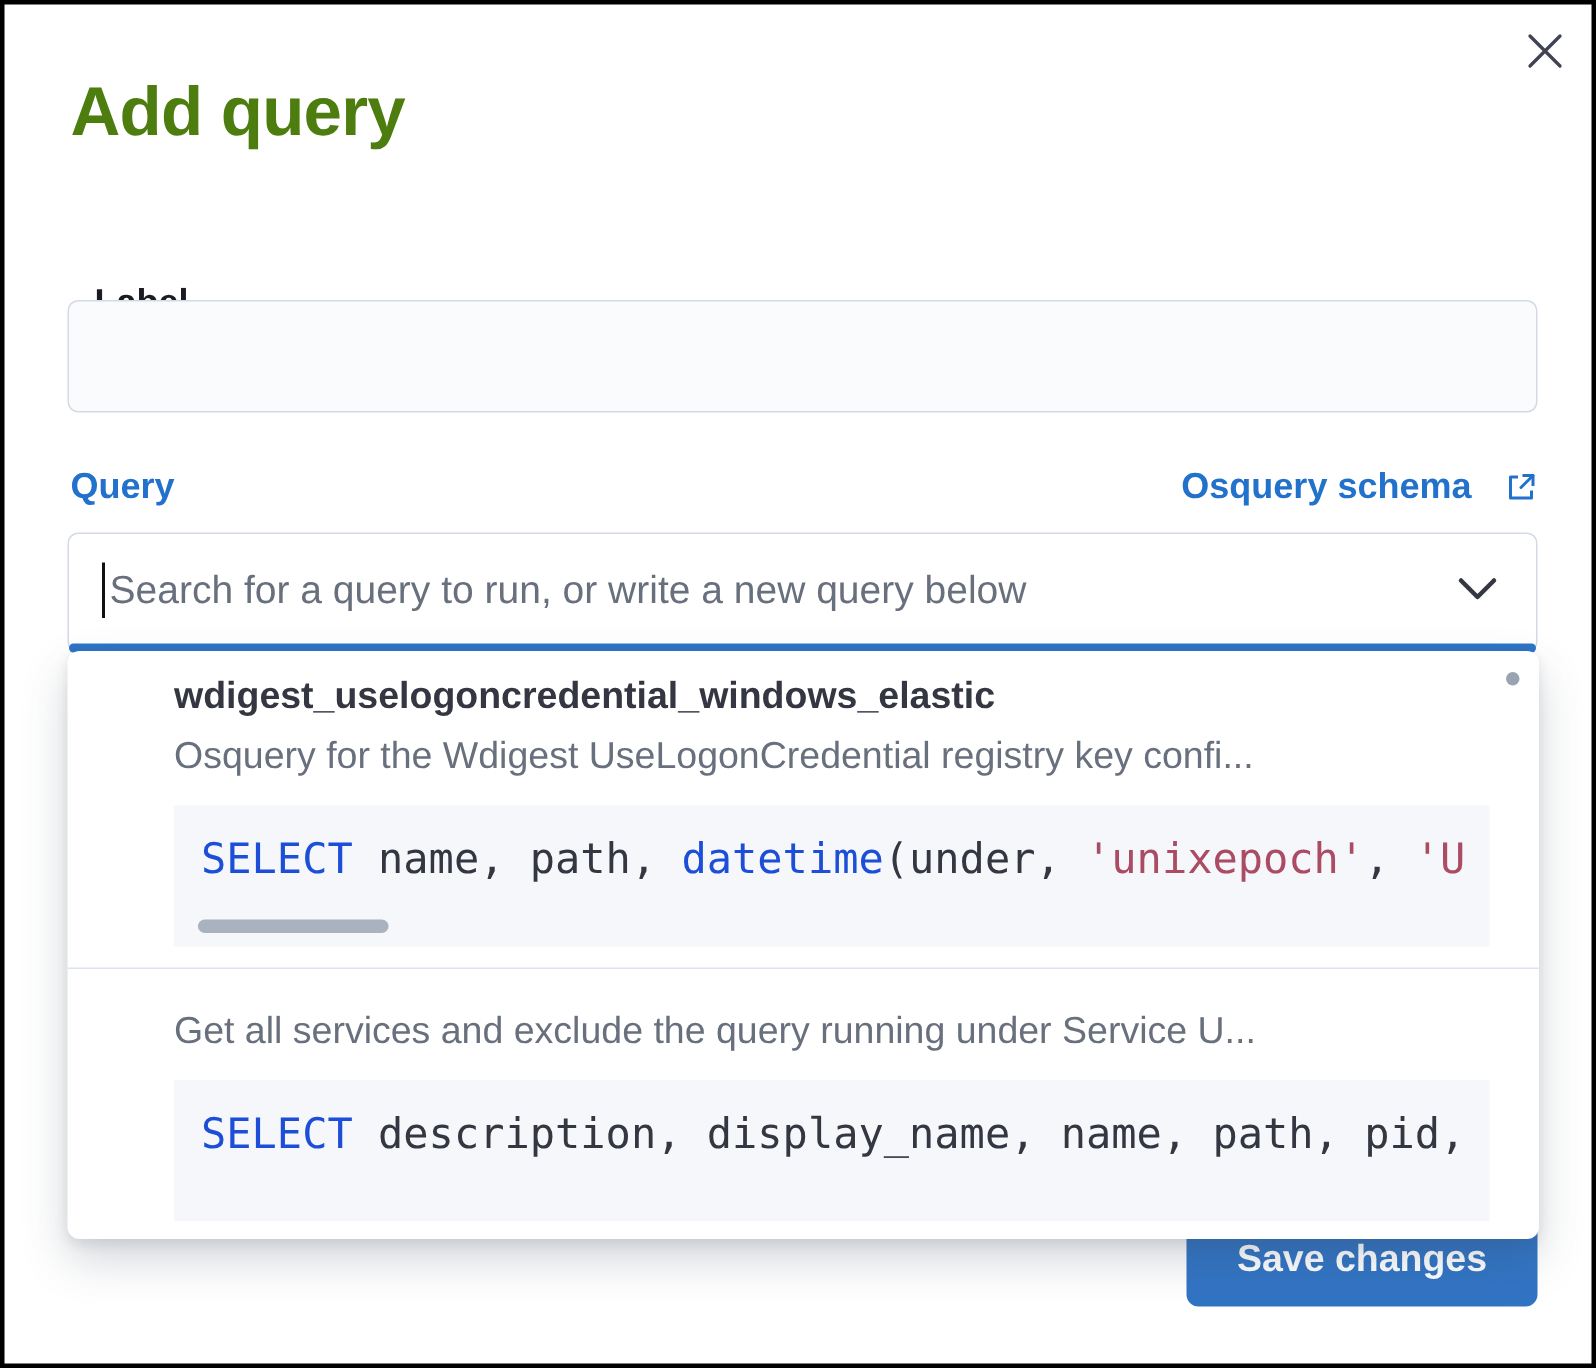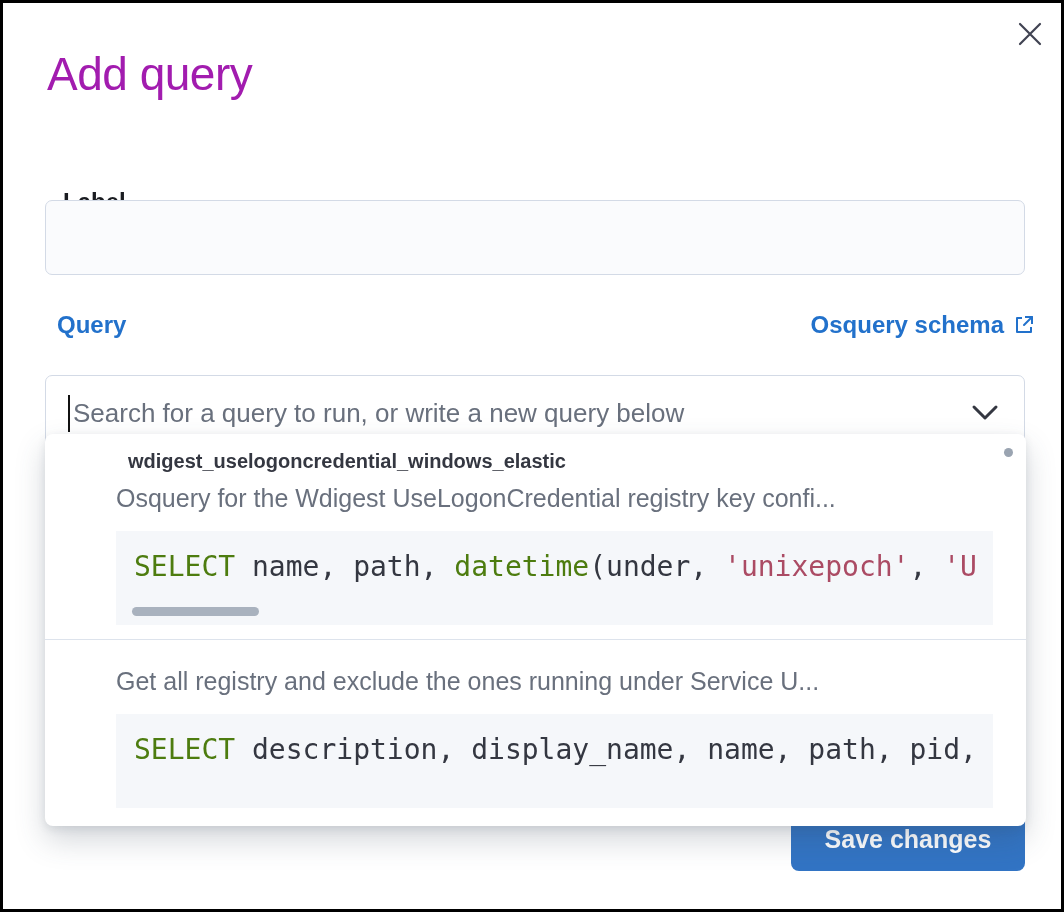--- a/index.html
+++ b/index.html
@@ -6,56 +6,56 @@
   *{box-sizing:border-box;}
   .frame{
     position:relative;width:1064px;height:912px;background:#ffffff;
     border:3px solid #000;overflow:hidden;
     font-family:"Liberation Sans",sans-serif;color:#1a1c21;
   }
   
   .close-btn{position:absolute;top:14px;right:14px;width:34px;height:34px;
     display:flex;align-items:center;justify-content:center;cursor:pointer;background:none;border:none;padding:0;}
   
-  .modal-title{position:absolute;left:44px;top:44px;margin:0;font-size:46px;font-weight:400;
-    letter-spacing:-0.5px;color:#a21caf;}
+  .modal-title{position:absolute;left:44px;top:44px;margin:0;font-size:46px;font-weight:700;
+    letter-spacing:-0.5px;color:#4d7c0f;}
   
   .field-label{position:absolute;left:60px;top:156px;font-size:24px;font-weight:700;color:#1a1c21;margin-top:29px;}
   .label-input{position:absolute;left:42px;top:197px;width:980px;height:75px;
     background:#fafbfd;border:1px solid #d3dae6;border-radius:7px;outline:none;
     font-size:26px;font-family:"Liberation Sans",sans-serif;padding:0 20px;color:#343741;}
   
-  .query-row{position:absolute;left:52px;top:308px;width:980px;display:flex;
+  .query-row{position:absolute;left:42px;top:308px;width:980px;display:flex;
     justify-content:space-between;align-items:center;text-align:right;}
   .query-label{font-size:24px;font-weight:700;color:#2271cb;padding-left:2px;}
-  .schema-link{display:flex;align-items:center;gap:9px;font-size:24px;font-weight:700;
+  .schema-link{display:flex;align-items:center;gap:22px;font-size:24px;font-weight:700;
     color:#2271cb;text-decoration:none;cursor:pointer;}
   
-  .combobox{position:absolute;left:42px;top:372px;width:980px;height:80px;background:#fff;
+  .combobox{position:absolute;left:42px;top:352px;width:980px;height:80px;background:#fff;
     border:1px solid #d3dae6;border-radius:7px;}
   .text-cursor{position:absolute;left:22px;top:19px;width:2px;height:37px;background:#111;}
   .combo-input{position:absolute;left:25px;top:3px;width:880px;height:68px;border:none;outline:none;
     font-size:26px;font-family:"Liberation Sans",sans-serif;color:#343741;background:transparent;}
   .combo-input::placeholder{color:#69707d;opacity:1;}
   .chevron{position:absolute;right:24px;top:26px;cursor:pointer;}
   .focus-bar{position:absolute;left:0;right:0;bottom:-1px;height:6px;background:#2e74c7;border-radius:3px;}
   
   .panel{position:absolute;left:42px;top:431px;width:981px;height:392px;background:#fff;
     border-radius:8px;overflow:hidden;z-index:5;
     box-shadow:0 14px 30px rgba(60,72,92,.22),0 3px 8px rgba(60,72,92,.12);}
   .panel-scroll-dot{position:absolute;top:14px;right:13px;width:9px;height:9px;border-radius:50%;
     background:#9aa4b1;}
   .option{padding:16px 24px 14px 71px;cursor:pointer;}
   .option.second{padding-bottom:0;}
-  .opt-title{font-size:20px;font-weight:700;color:#343741;white-space:nowrap;overflow:hidden;margin-left:12px;}
+  .opt-title{font-size:25px;font-weight:700;color:#343741;white-space:nowrap;overflow:hidden;}
   .opt-desc{margin-top:11px;font-size:25px;color:#69707d;white-space:nowrap;overflow:hidden;}
   .codeblock{position:relative;margin-top:18px;width:877px;height:94px;background:#f5f7fa;
     overflow:hidden;padding:19px 0 0 18px;white-space:nowrap;
     font-family:"DejaVu Sans Mono",monospace;font-size:28px;color:#343741;}
-  .codeblock .kw{color:#4d7c0f;}
+  .codeblock .kw{color:#1d4ed8;}
   .codeblock .str{color:#ab4b64;}
   .hthumb{position:absolute;left:16px;bottom:9px;width:127px;height:9px;border-radius:5px;background:#a9b2be;}
   .divider{border-top:1px solid #dde3ec;height:0;}
   
   .cancel-btn{position:absolute;left:628px;top:806px;width:134px;height:54px;z-index:1;
     background:none;border:none;color:#2271cb;font-size:25px;font-weight:600;
     font-family:"Liberation Sans",sans-serif;cursor:pointer;}
   .save-btn{position:absolute;left:788px;top:804px;width:234px;height:64px;z-index:1;
     background:#3274c4;border:none;border-radius:8px;color:#fff;font-size:25px;font-weight:600;
     font-family:"Liberation Sans",sans-serif;cursor:pointer;}
@@ -111,21 +111,21 @@
       <div class="opt-title">wdigest_uselogoncredential_windows_elastic</div>
       <div class="opt-desc">Osquery for the Wdigest UseLogonCredential registry key confi...</div>
       <div class="codeblock"><span class="kw">SELECT</span><span> name, path, </span><span class="kw">datetime</span><span>(under, </span><span class="str">'unixepoch'</span><span>, </span><span class="str">'U</span>
         <span class="hthumb"></span>
       </div>
     </div>
 
     <div class="divider"></div>
 
     <div class="option second">
-      <div class="opt-desc">Get all registry and exclude the ones running under Service U...</div>
+      <div class="opt-desc">Get all services and exclude the query running under Service U...</div>
       <div class="codeblock"><span class="kw">SELECT</span><span> description, display_name, name, path, pid,</span>
       </div>
     </div>
   </div>
 
   <button class="save-btn">Save changes</button>
 
 </div>
 
 </body></html>

